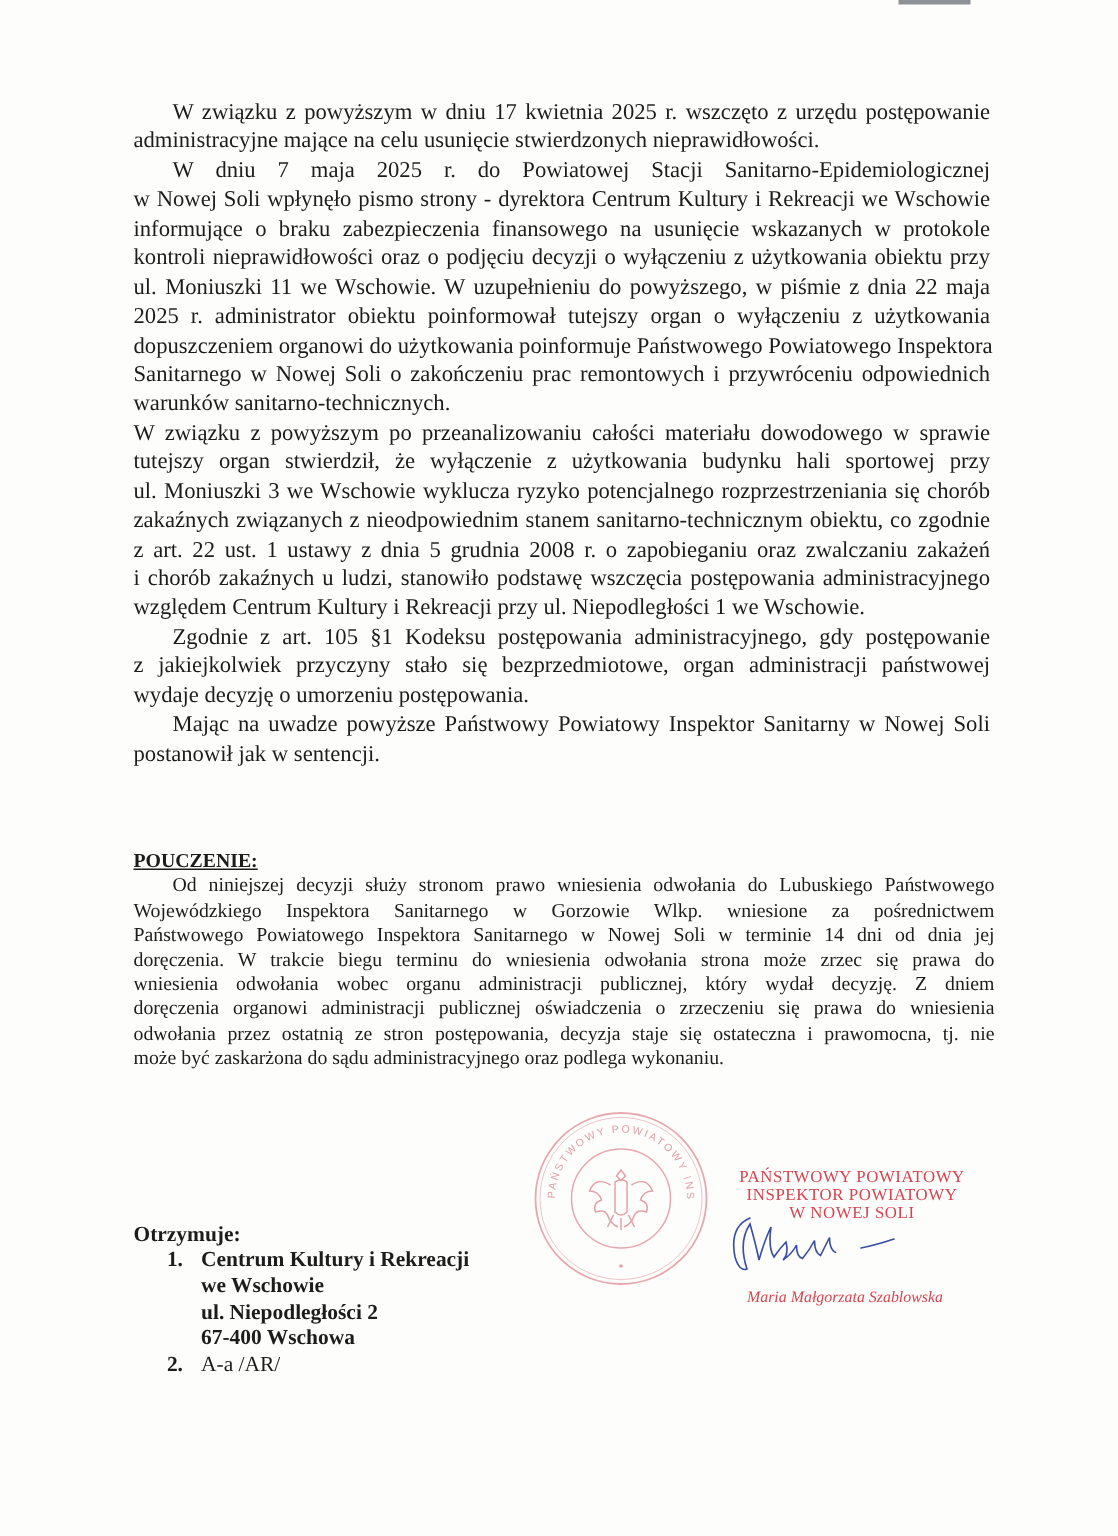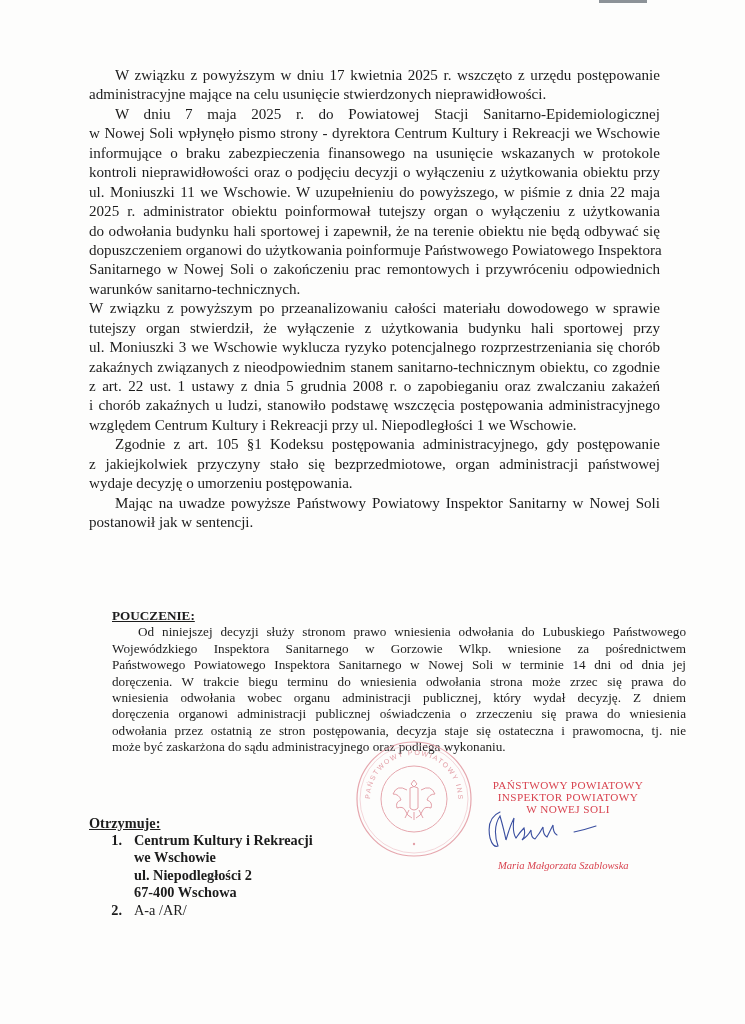--- a/index.html
+++ b/index.html
@@ -13,26 +13,26 @@
   .page { position: absolute; left: 0; top: 0; width: 647px; height: 1024px; }
   .scan-shadow { position: absolute; right: 0; top: 0; width: 48px; height: 3px; background: #2f3a44; opacity: .55; }
   .body-text { position: absolute; left: 89px; top: 66px; width: 571px; font-size: 15.1px; }
   .line {
     height: 19.45px; line-height: 19.45px; white-space: nowrap;
     text-align: justify; text-align-last: justify; display: block;
   }
   .line.last { text-align-last: left; }
   .line.indent { padding-left: 26px; }
   .line.indent-small { padding-left: 0; }
-  .pouczenie { position: absolute; left: 89px; top: 608px; width: 574px; font-size: 13.2px; margin-left: 23px; }
+  .pouczenie { position: absolute; left: 89px; top: 566px; width: 574px; font-size: 13.2px; }
   .pouczenie .heading { font-weight: bold; text-decoration: underline; height: 16.4px; line-height: 16.4px; display:block; }
   .pouczenie .line { height: 16.4px; line-height: 16.4px; }
   .pouczenie .line.indent { padding-left: 26px; }
   .recipients { position: absolute; left: 89px; top: 815px; font-size: 14.3px; font-weight: bold; }
-  .recipients .heading { text-decoration: underline; line-height: 17px; display:block; }
+  .recipients .heading { line-height: 17px; display:block; }
   .recipients .item { display: flex; line-height: 17.4px; }
   .recipients .num { width: 33px; text-align: right; padding-right: 12px; box-sizing: content-box; }
   .recipients .item.normal { font-weight: normal; }
   .stamp { position: absolute; left: 355px; top: 740px; width: 118px; height: 118px; }
   .seal-text { position: absolute; left: 488px; top: 779px; width: 160px; text-align: center; color: #d8434f; font-size: 11.2px; letter-spacing: .4px; line-height: 12px; }
   .signature { position: absolute; left: 478px; top: 808px; width: 170px; height: 46px; }
   .sign-name { position: absolute; left: 498px; top: 836px; color: #d8434f; font-style: italic; font-size: 10.6px; white-space: nowrap; margin-top: 24px; }
 </style>
 </head>
 <body>
@@ -44,21 +44,20 @@
 
     <span class="line indent">W związku z powyższym w dniu 17 kwietnia 2025 r. wszczęto z urzędu postępowanie</span>
     <span class="line last">administracyjne mające na celu usunięcie stwierdzonych nieprawidłowości.</span>
 
     <span class="line indent">W dniu 7 maja 2025 r. do Powiatowej Stacji Sanitarno-Epidemiologicznej</span>
     <span class="line">w Nowej Soli wpłynęło pismo strony - dyrektora Centrum Kultury i Rekreacji we Wschowie</span>
     <span class="line">informujące o braku zabezpieczenia finansowego na usunięcie wskazanych w protokole</span>
     <span class="line">kontroli nieprawidłowości oraz o podjęciu decyzji o wyłączeniu z użytkowania obiektu przy</span>
     <span class="line">ul. Moniuszki 11 we Wschowie. W uzupełnieniu do powyższego, w piśmie z dnia 22 maja</span>
     <span class="line">2025 r.  administrator obiektu poinformował tutejszy organ o wyłączeniu z użytkowania</span>
-    <span class="line">do odwołania  budynku hali sportowej i zapewnił, że na terenie obiektu nie będą odbywać się</span>
     <span class="line">dopuszczeniem organowi do użytkowania poinformuje Państwowego Powiatowego Inspektora</span>
     <span class="line">Sanitarnego w Nowej Soli o zakończeniu prac remontowych i przywróceniu odpowiednich</span>
     <span class="line last">warunków sanitarno-technicznych.</span>
 
     <span class="line indent-small">W związku z powyższym po przeanalizowaniu całości materiału dowodowego w sprawie</span>
     <span class="line">tutejszy organ stwierdził, że wyłączenie z użytkowania budynku hali sportowej przy</span>
     <span class="line">ul. Moniuszki 3 we Wschowie wyklucza ryzyko potencjalnego rozprzestrzeniania się chorób</span>
     <span class="line">zakaźnych związanych z nieodpowiednim stanem sanitarno-technicznym obiektu, co zgodnie</span>
     <span class="line">z art. 22 ust. 1 ustawy z dnia 5 grudnia 2008 r. o zapobieganiu oraz zwalczaniu zakażeń</span>
     <span class="line">i chorób zakaźnych u ludzi, stanowiło podstawę wszczęcia postępowania administracyjnego</span>

